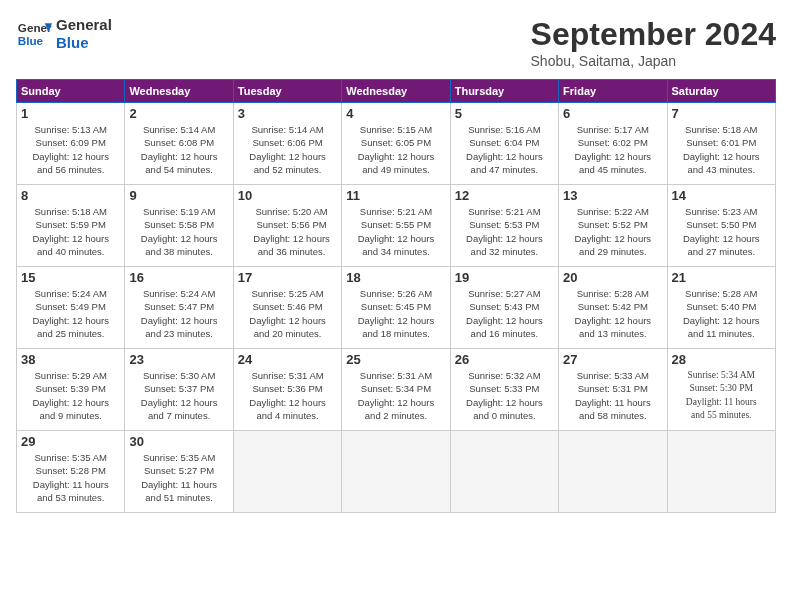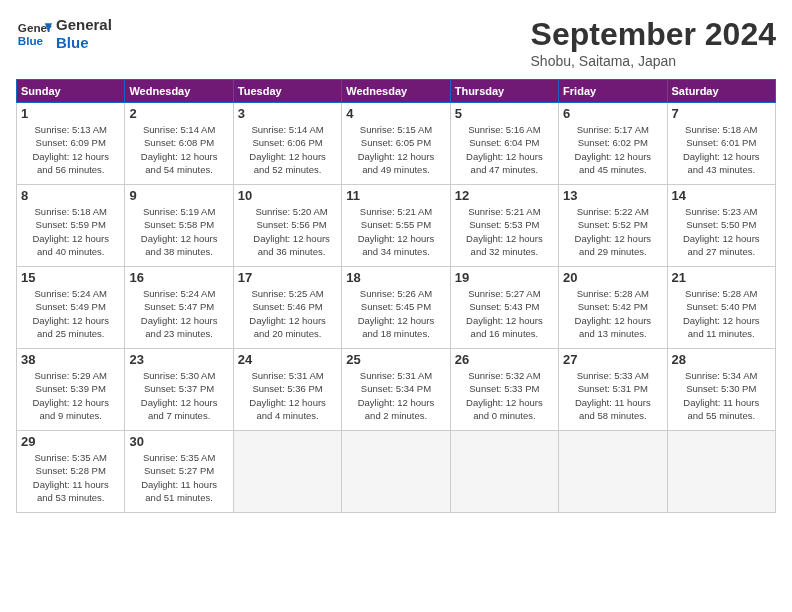--- a/index.html
+++ b/index.html
@@ -309,21 +309,21 @@
           </td>
           <td>
             <span class="day-num">27</span>
             <div class="day-info" style="white-space: pre-line;">Sunrise: 5:33 AM
 Sunset: 5:31 PM
 Daylight: 11 hours
 and 58 minutes.</div>
           </td>
           <td>
             <span class="day-num">28</span>
-            <div class="day-info" style="white-space: pre-line;">Sunrise: 5:34 AM
+            <div class="day-info" style="white-space: pre-line; font-family: Liberation Serif, serif;">Sunrise: 5:34 AM
 Sunset: 5:30 PM
 Daylight: 11 hours
 and 55 minutes.</div>
           </td>
         </tr>
         <tr>
           <td>
             <span class="day-num">29</span>
             <div class="day-info" style="white-space: pre-line;">Sunrise: 5:35 AM
 Sunset: 5:28 PM

